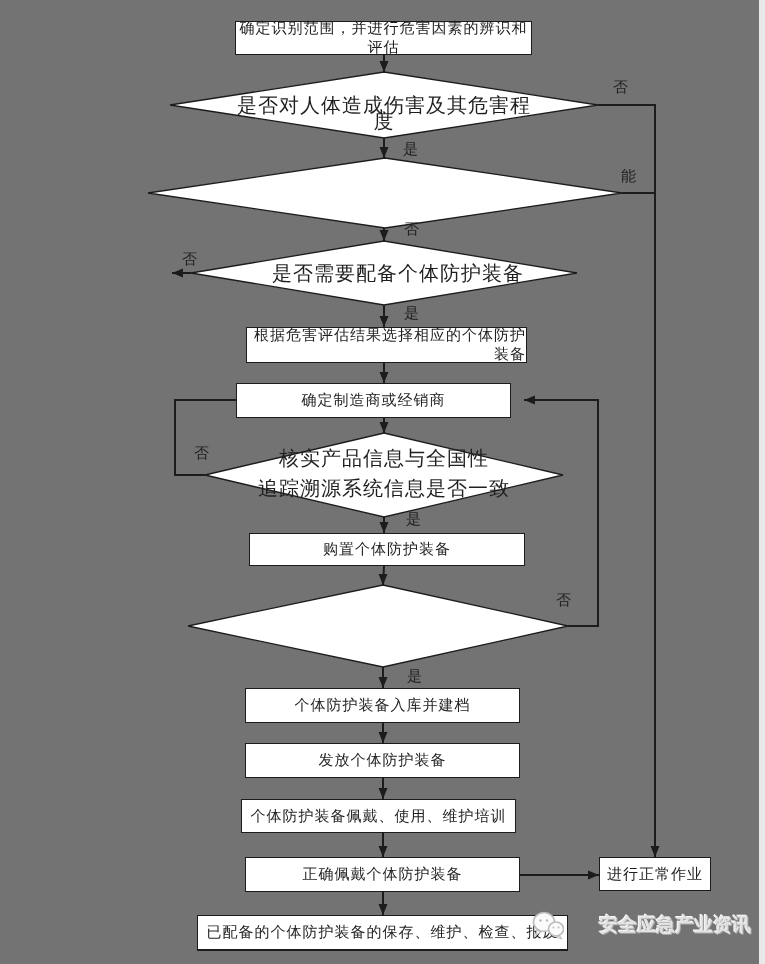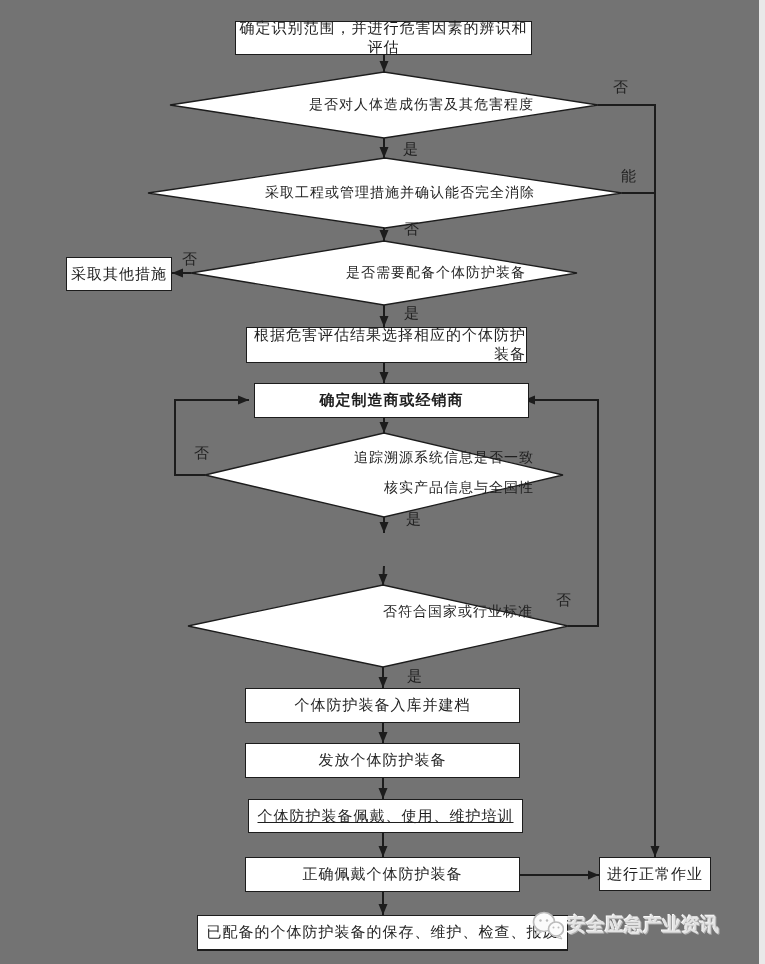--- a/index.html
+++ b/index.html
@@ -9,37 +9,38 @@
     overflow:hidden;color:#1f1f1f;
   }
   .wires{position:absolute;left:0;top:0;}
   .node{
     position:absolute;background:#ffffff;border:1.4px solid #1c1c1c;
     display:flex;align-items:center;justify-content:center;
     font-size:15px;letter-spacing:1px;text-align:center;line-height:1.25;
     box-sizing:border-box;
   }
   .dtext{
-    position:absolute;width:300px;text-align:right;font-size:14px;
+    position:absolute;width:300px;text-align:center;font-size:20px;
     letter-spacing:1px;
   }
   .dtext .dline{height:30px;line-height:30px;}
   .elabel{
     position:absolute;font-size:15px;letter-spacing:0;color:#222222;
   }
   .watermark{
     position:absolute;left:532px;top:910px;display:flex;align-items:center;
     z-index:5;
   }
   .wm-icon{width:32px;height:30px;margin-right:3px;}
   .wm-text{
     font-size:19px;font-weight:bold;letter-spacing:0px;color:#e3e3e3;
     font-family:"Liberation Sans","DejaVu Sans",sans-serif;
     text-shadow:1px 1px 0 #ababab, -1px -1px 0 #f8f8f8;
     white-space:nowrap;
+    padding-left:32px;
   }
 </style>
 </head>
 <body>
 
 <div class="canvas">
 
   <svg class="wires" width="765" height="964" viewBox="0 0 765 964">
 
     <g stroke="#1c1c1c" stroke-width="2" fill="none">
@@ -91,72 +92,68 @@
       <polygon points="524,400 535,395.5 535,404.5"></polygon>
       <polygon points="249,400 238,395.5 238,404.5"></polygon>
       <polygon points="599,875 588,870.5 588,879.5"></polygon>
     </g>
   </svg>
 
   <div class="node" style="left:235px;top:21px;width:297px;height:34px;">
     <span>确定识别范围，并进行危害因素的辨识和评估</span>
   </div>
 
-  <div class="node" style="left:66px;top:257px;width:106px;height:34px;">
-    <span>采取其他措施</span>
-  </div>
 
   <div class="node" style="left:246px;top:327px;width:281px;height:36px;text-align:right;">
     <span>根据危害评估结果选择相应的个体防护装备</span>
   </div>
 
-  <div class="node" style="left:254px;top:383px;width:275px;height:35px;font-weight:bold;">
+  <div class="node" style="left:236px;top:383px;width:275px;height:35px;">
     <span>确定制造商或经销商</span>
   </div>
 
+  <div class="node" style="left:249px;top:533px;width:276px;height:33px;">
+    <span>购置个体防护装备</span>
+  </div>
 
   <div class="node" style="left:245px;top:688px;width:275px;height:35px;">
     <span>个体防护装备入库并建档</span>
   </div>
 
   <div class="node" style="left:245px;top:743px;width:275px;height:35px;font-family:Liberation Serif, serif;">
     <span>发放个体防护装备</span>
   </div>
 
-  <div class="node" style="left:248px;top:799px;width:275px;height:34px;text-decoration:underline;">
+  <div class="node" style="left:241px;top:799px;width:275px;height:34px;">
     <span>个体防护装备佩戴、使用、维护培训</span>
   </div>
 
   <div class="node" style="left:245px;top:857px;width:275px;height:35px;">
     <span>正确佩戴个体防护装备</span>
   </div>
 
   <div class="node" style="left:599px;top:857px;width:112px;height:34px;justify-content:center;">
     <span>进行正常作业</span>
   </div>
 
   <div class="node" style="left:197px;top:915px;width:371px;height:36px;border-width:1.4px 1.4px 2.5px 1.4px;">
     <span>已配备的个体防护装备的保存、维护、检查、报废</span>
   </div>
 
   <div class="dtext" style="left:234px;top:97px;">
     <div class="dline" style="height:16px;line-height:16px;">是否对人体造成伤害及其危害程度</div>
   </div>
-  <div class="dtext" style="left:235px;top:185px;">
-    <div class="dline" style="height:16px;line-height:16px;">采取工程或管理措施并确认能否完全消除</div>
-  </div>
-  <div class="dtext" style="left:226px;top:265px;">
+  <div class="dtext" style="left:248px;top:265px;">
     <div class="dline" style="height:16px;line-height:16px;">是否需要配备个体防护装备</div>
   </div>
   <div class="dtext" style="left:234px;top:443px;">
+    <div class="dline">核实产品信息与全国性</div>
     <div class="dline">追踪溯源系统信息是否一致</div>
-    <div class="dline">核实产品信息与全国性</div>
   </div>
   <div class="dtext" style="left:233px;top:597px;">
-    <div class="dline">否符合国家或行业标准</div>
   </div>
 
   <div class="elabel" style="left:403px;top:140px;">是</div>
   <div class="elabel" style="left:404px;top:220px;">否</div>
   <div class="elabel" style="left:404px;top:304px;">是</div>
   <div class="elabel" style="left:406px;top:510px;">是</div>
   <div class="elabel" style="left:407px;top:667px;">是</div>
   <div class="elabel" style="left:613px;top:78px;">否</div>
   <div class="elabel" style="left:621px;top:167px;">能</div>
   <div class="elabel" style="left:182px;top:250px;">否</div>

